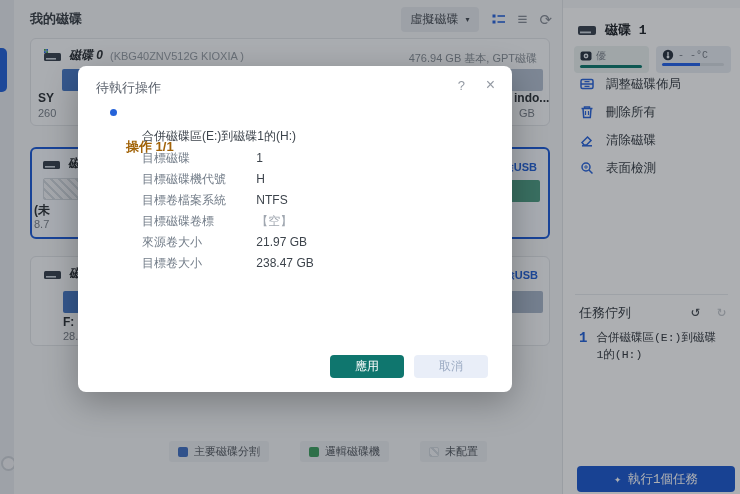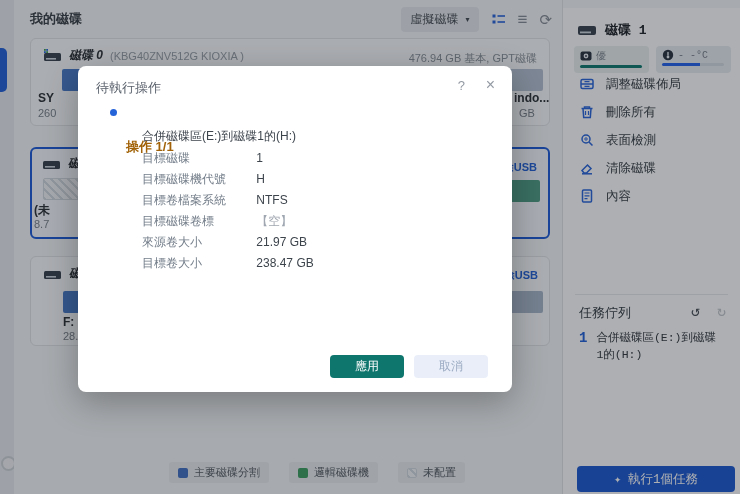--- a/index.html
+++ b/index.html
@@ -33,21 +33,21 @@
   .disk-model { font-size:11px; color:#9aa1a9; }
   .size-info { position:absolute; right:12px; top:12px; font-size:11px; color:#8c939b; }
   .remove-usb { position:absolute; right:11px; top:11px; font-size:11px; font-weight:bold; color:#2563d9; cursor:pointer; }
   .pbar { position:absolute; height:22px; border-radius:2px; }
   .plabel { position:absolute; font-size:12px; font-weight:bold; color:#2e3338; white-space:nowrap; }
   .psize { position:absolute; font-size:11px; color:#7b828b; white-space:nowrap; }
   .hatch { background:
     repeating-linear-gradient(45deg,#d4d9df 0 2px, #f3f5f7 2px 6px);
     border:1px solid #d4d9df; }
   
-  .legend { position:absolute; left:155px; top:462px; display:flex; gap:20px;font-family:Liberation Serif, serif; }
+  .legend { position:absolute; left:155px; top:441px; display:flex; gap:31px;font-family:Liberation Serif, serif; }
   .lg-item { display:flex; align-items:center; gap:6px; background:#eceef1; border-radius:3px; padding:3px 9px; font-size:11px; color:#565c63; }
   .sq { width:10px; height:10px; border-radius:2px; }
   
   .side { position:absolute; left:563px; top:8px; width:177px; height:494px; background:#ffffff;font-family:Liberation Mono, monospace; }
   .side-head { position:absolute; left:14px; top:13px; display:flex; align-items:center; gap:8px; }
   .side-title { font-size:13px; font-weight:bold; color:#22262b; }
   .badges { position:absolute; left:11px; top:38px; display:flex; gap:7px; }
   .badge { width:75px; height:27px; border-radius:4px; padding:3px 6px 4px; }
   .badge-health { background:#ebf1f0; }
   .badge-temp { background:#e9edf3; }
@@ -247,44 +247,35 @@
           <path d="M5.5 4.5 V3 h5 v1.5"></path>
           <path d="M4 4.5 l0.7 9 h6.6 l0.7 -9"></path>
           <path d="M6.5 7 v4 M9.5 7 v4" stroke-width="1.2"></path>
         </svg>
       </span>
       <span class="menu-label">刪除所有</span>
     </div>
     <div class="menu-item">
       <span>
         <svg width="16" height="16" viewBox="0 0 16 16" fill="none" stroke="#2b66dc" stroke-width="1.5">
+          <path d="M3 10.5 L8.5 5 l3.5 3.5 L7.5 13 H5 z"></path>
+          <path d="M3 13.8 h10"></path>
+        </svg>
+      </span>
+      <span class="menu-label">清除磁碟</span>
+    </div>
+    <div class="menu-item">
+      <span>
+        <svg width="16" height="16" viewBox="0 0 16 16" fill="none" stroke="#2b66dc" stroke-width="1.5">
           <circle cx="7" cy="7" r="4"></circle>
           <path d="M10 10 L13.5 13.5"></path>
           <circle cx="7" cy="7" r="1.2" stroke-width="1"></circle>
         </svg>
       </span>
       <span class="menu-label">表面檢測</span>
-    </div>
-    <div class="menu-item">
-      <span>
-        <svg width="16" height="16" viewBox="0 0 16 16" fill="none" stroke="#2b66dc" stroke-width="1.5">
-          <path d="M3 10.5 L8.5 5 l3.5 3.5 L7.5 13 H5 z"></path>
-          <path d="M3 13.8 h10"></path>
-        </svg>
-      </span>
-      <span class="menu-label">清除磁碟</span>
-    </div>
-    <div class="menu-item">
-      <span>
-        <svg width="16" height="16" viewBox="0 0 16 16" fill="none" stroke="#2b66dc" stroke-width="1.5">
-          <rect x="3.5" y="2" width="9" height="12" rx="1"></rect>
-          <path d="M5.5 5 h5 M5.5 7.8 h5 M5.5 10.6 h3" stroke-width="1.2"></path>
-        </svg>
-      </span>
-      <span class="menu-label">內容</span>
     </div>
   </div>
 
   <div class="divider"></div>
   <div class="tq-title">任務佇列</div>
   <div class="tq-undo">↺</div>
   <div class="tq-redo">↻</div>
 
   <div class="task">
     <span class="task-idx">1</span>

